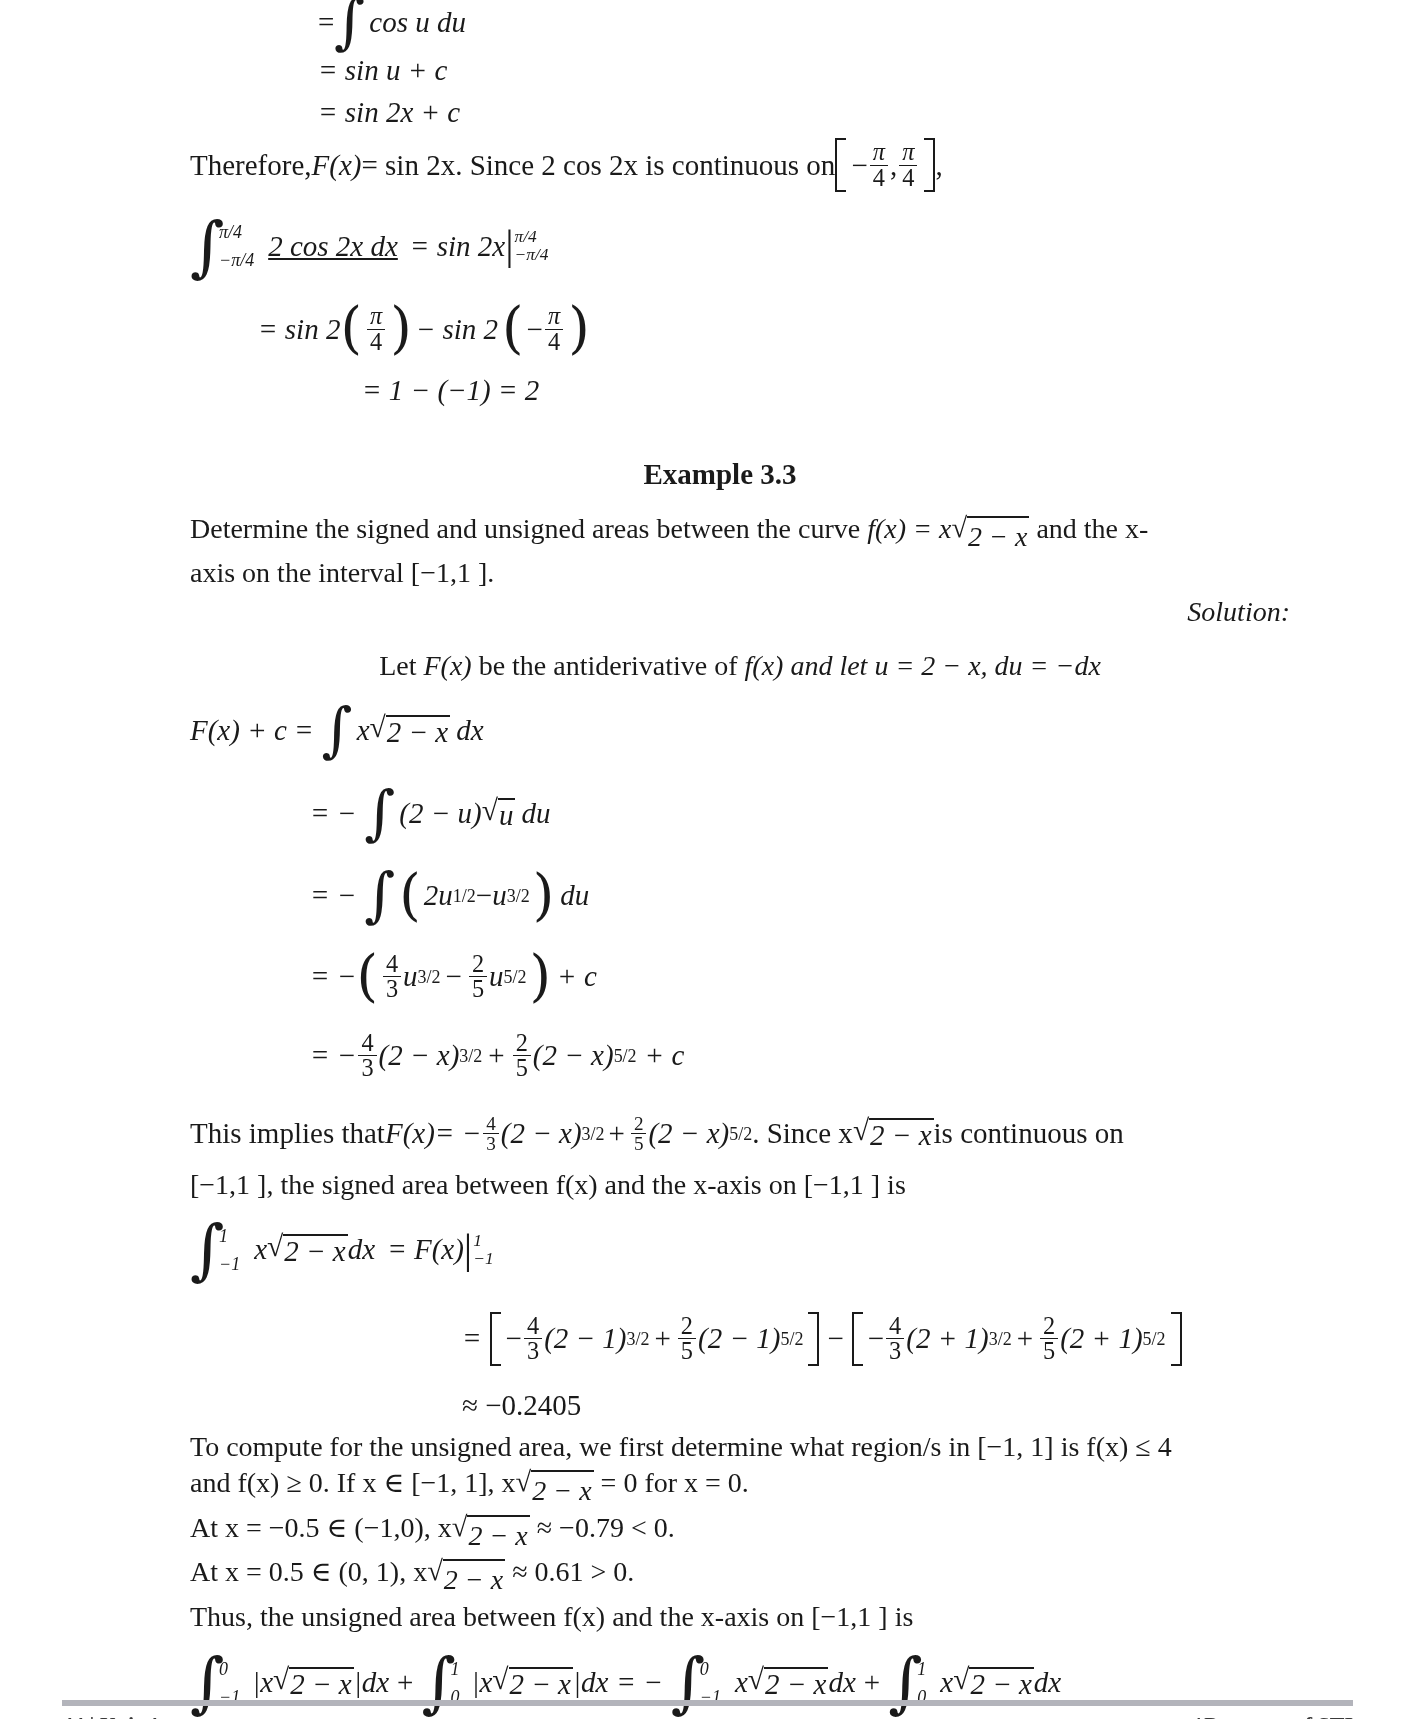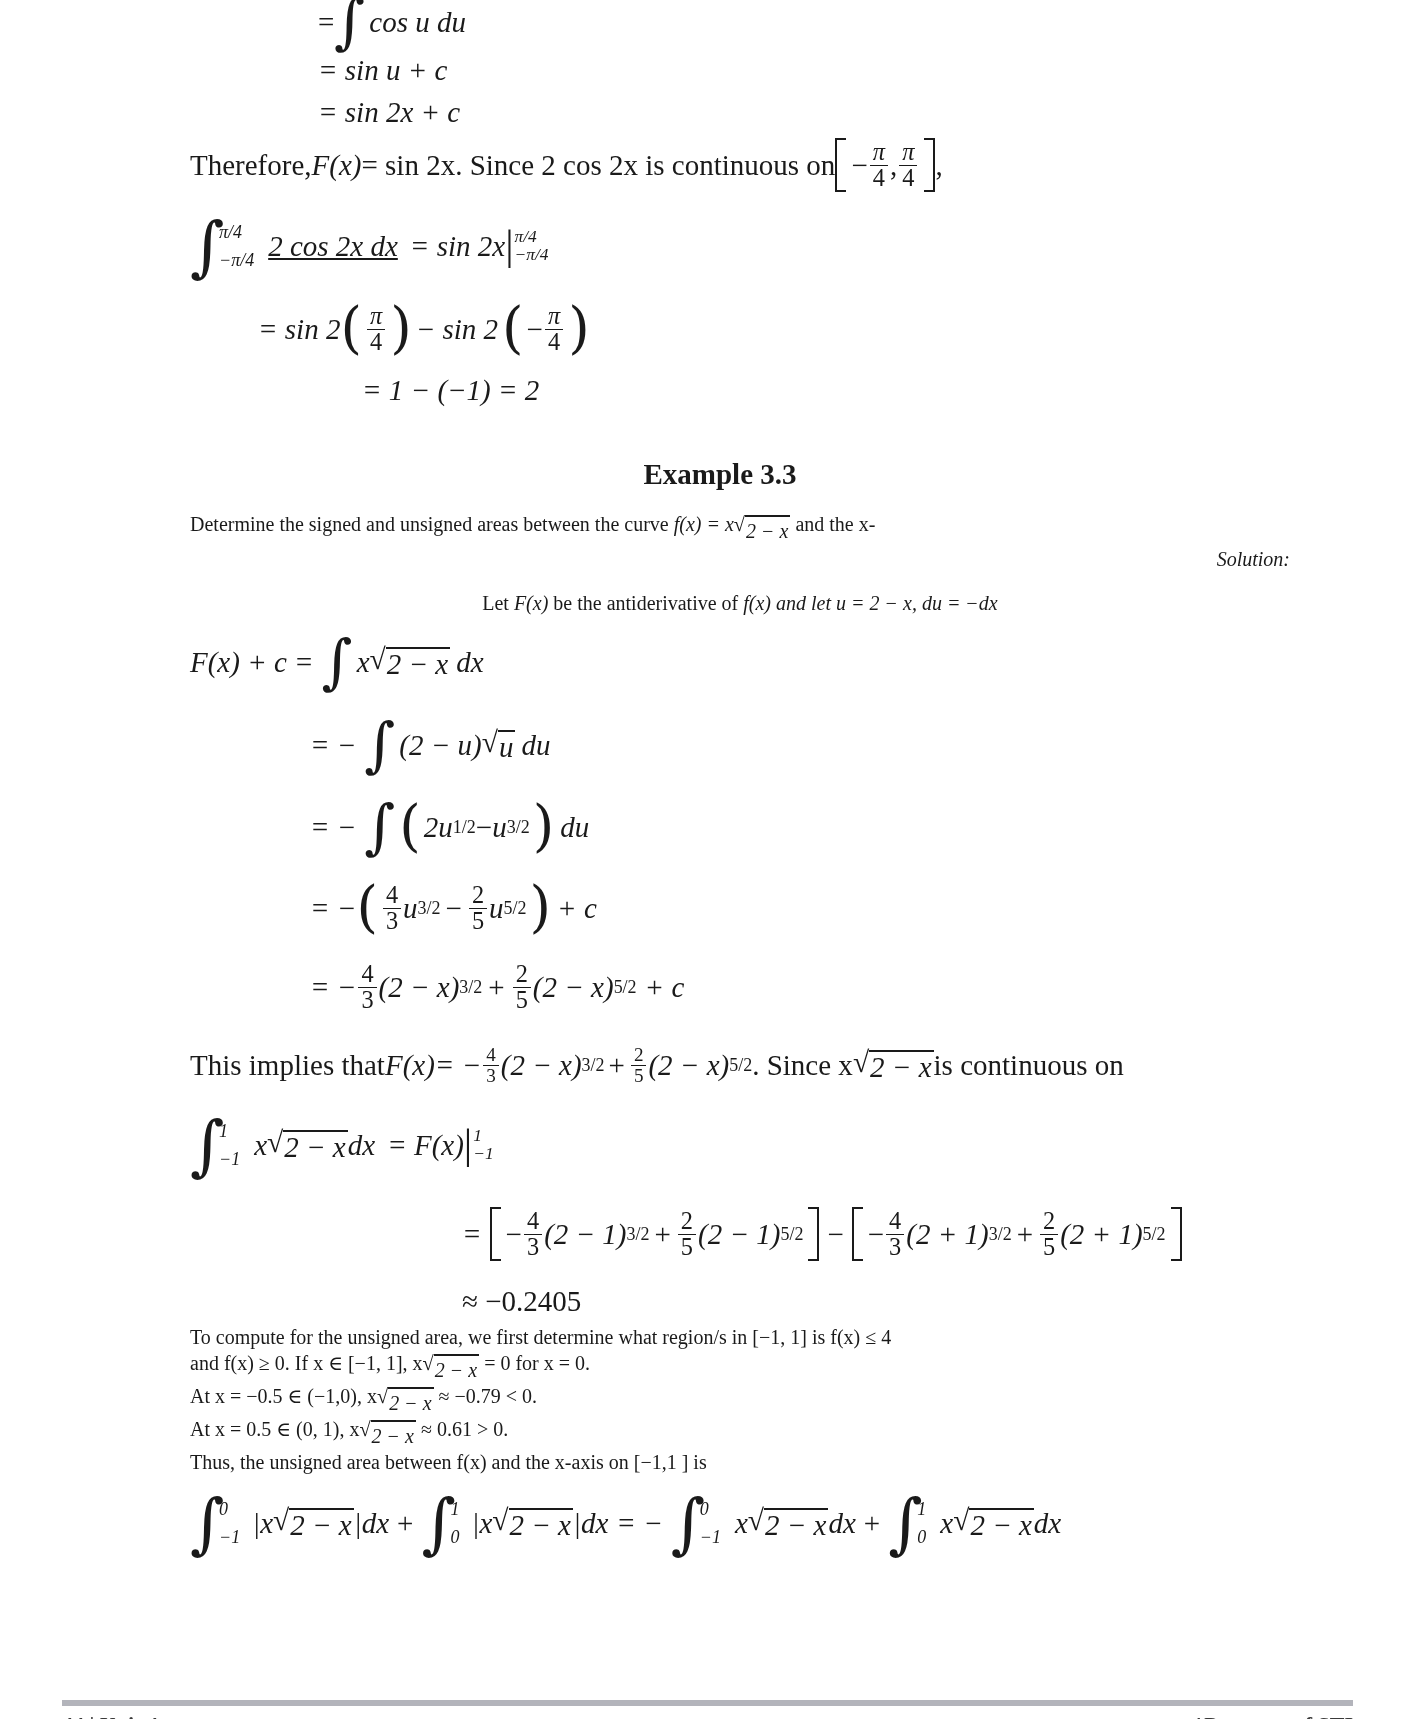--- a/index.html
+++ b/index.html
@@ -9,21 +9,21 @@
     font-family:"Liberation Serif","DejaVu Serif",serif;
     color:#1a1a1a;
     overflow:hidden;
     position:relative;
   }
   .page{position:relative;width:1415px;height:1719px;padding:0;box-sizing:border-box;}
   .body-col{position:absolute;left:190px;top:0;width:1100px;}
 
   
   .mathline{font-size:29px;line-height:1.0;white-space:nowrap;display:flex;align-items:center;}
-  .para{font-size:20px;line-height:1.30;}
+  .para{font-size:28px;line-height:1.30;}
   .it{font-style:italic;}
 
   
   .frac{display:inline-flex;flex-direction:column;align-items:center;vertical-align:-0.48em;
         font-size:0.84em;line-height:1.0;margin:0 2px;}
   .frac .num{padding:0 3px;}
   .frac .den{padding:0 3px;border-top:1.6px solid #1a1a1a;}
   .frac.sm{font-size:0.66em;vertical-align:-0.42em;}
 
   
@@ -155,20 +155,21 @@
     <span class="it">= 1 − (−1) = 2</span>
   </div>
 
   <h2 class="exhead" style="margin-left:-40px;margin-top:44px;text-align:center;">Example 3.3</h2>
 
   <div class="para" style="margin-top:20px;">
     <span>Determine the signed and unsigned areas between the curve </span><span class="it">f(x) = x</span><span class="rad">
           <span class="sign">√</span>
           <span class="rand it">2 − x</span>
         </span><span> and the x-</span>
+    <div>axis on the interval [−1,1 ].</div>
   </div>
 
   <div class="para it" style="margin-left:-40px;margin-top:2px;text-align:right;">Solution:</div>
 
   <div class="para" style="margin-top:18px;text-align:center;">
     <span>Let </span><span class="it">F(x)</span><span> be the antiderivative of </span><span class="it">f(x)</span><span class="it"> and let u = 2 − x, du = −dx</span>
   </div>
 
   <div class="mathline" style="height:84px;margin-top:4px;">
     <span class="it">F(x) + c =</span>
@@ -274,20 +275,21 @@
     </span>
     <span class="it">(2 − x)</span>
         <sup class="ex">5/2</sup>
     <span>. Since x</span>
     <span class="rad">
           <span class="sign">√</span>
           <span class="rand it">2 − x</span>
         </span>
     <span> is continuous on</span>
   </div>
+  <div class="para">[−1,1 ], the signed area between f(x) and the x-axis on [−1,1 ] is</div>
 
   <div class="mathline" style="height:90px;margin-top:2px;">
     <span class="intg">
       <span class="glyph">∫</span>
       <span class="lims">
         <span class="hi it">1</span>
         <span class="lo it">−1</span>
       </span>
     </span>
     <span class="it" style="margin-left:10px;">x</span>

